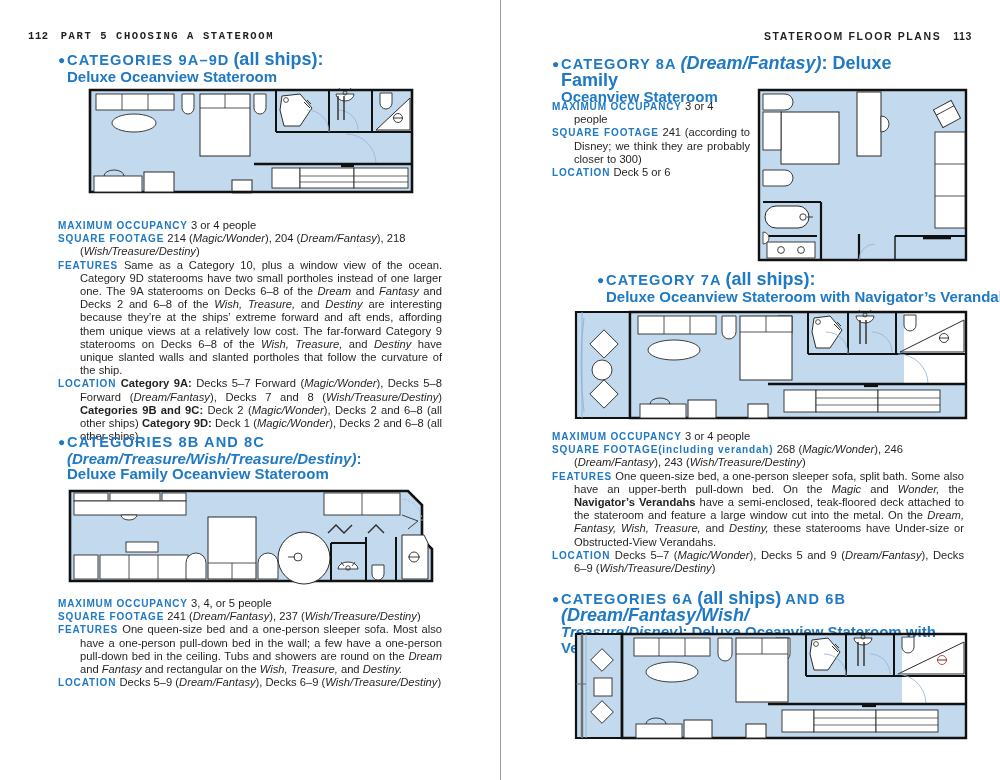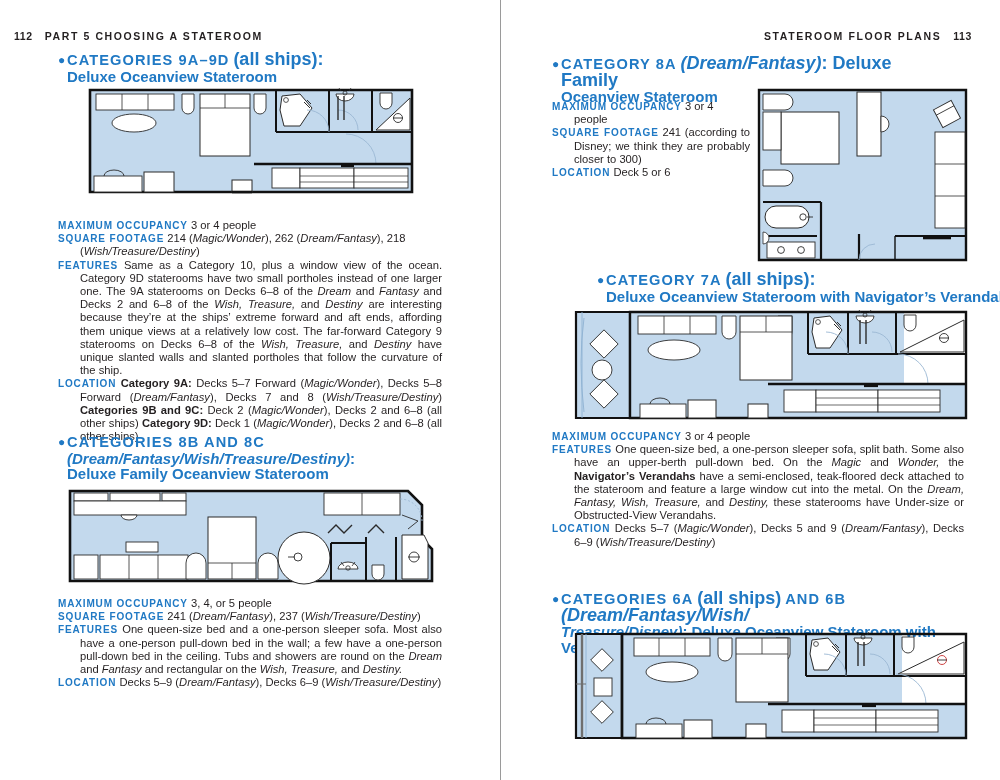--- a/index.html
+++ b/index.html
@@ -20,21 +20,21 @@
   .col-left{left:0;width:500px;}
   .col-right{left:500px;width:500px;}
 
   
   .runhead{
     position:absolute;top:30px;
     font-size:10.5px;font-weight:bold;letter-spacing:1.6px;
     color:#231f20;white-space:nowrap;
   }
   .runhead .folio{font-weight:bold;letter-spacing:0.6px;}
-  .runhead-left{left:14px;}
+  .runhead-left{left:28px;font-family:Liberation Mono, monospace;}
   .runhead-right{right:28px;}
   .rh-sep{display:inline-block;width:12px;}
 
   
   .section{position:absolute;}
   .heading{
     color:#2079c4;
     font-size:13.2px;
     line-height:15.5px;
     font-weight:bold;
@@ -169,36 +169,36 @@
       </svg>
     </div>
 
     <div class="section specs" style="left:58px;top:219px;width:384px;">
       <p class="spec nojust">
         <span class="lbl">MAXIMUM OCCUPANCY</span>
         <span>3 or 4 people</span>
       </p>
       <p class="spec nojust">
         <span class="lbl">SQUARE FOOTAGE</span>
-        <span>214 (</span><em>Magic/Wonder</em><span>), 262 (</span><em>Dream/Fantasy</em><span>), 218 (</span><em>Wish/Treasure/Destiny</em><span>)</span>
+        <span>214 (</span><em>Magic/Wonder</em><span>), 204 (</span><em>Dream/Fantasy</em><span>), 218 (</span><em>Wish/Treasure/Destiny</em><span>)</span>
       </p>
       <p class="spec">
         <span class="lbl">FEATURES</span>
         <span>Same as a Category 10, plus a window view of the ocean. Category 9D staterooms have two small portholes instead of one larger one. The 9A staterooms on Decks 6–8 of the <em>Dream</em> and <em>Fantasy</em> and Decks 2 and 6–8 of the <em>Wish, Treasure,</em> and <em>Destiny</em> are interesting because they’re at the ships’ extreme forward and aft ends, affording them unique views at a relatively low cost. The far-forward Category 9 staterooms on Decks 6–8 of the <em>Wish, Treasure,</em> and <em>Destiny</em> have unique slanted walls and slanted portholes that follow the curvature of the ship.</span>
       </p>
       <p class="spec">
         <span class="lbl">LOCATION</span>
         <span><b>Category 9A:</b> Decks 5–7 Forward (<em>Magic/Wonder</em>), Decks 5–8 Forward (<em>Dream/Fantasy</em>), Decks 7 and 8 (<em>Wish/Treasure/Destiny</em>) <b>Categories 9B and 9C:</b> Deck 2 (<em>Magic/Wonder</em>), Decks 2 and 6–8 (all other ships) <b>Category 9D:</b> Deck 1 (<em>Magic/Wonder</em>), Decks 2 and 6–8 (all other ships)</span>
       </p>
     </div>
 
     <div class="section" style="left:58px;top:435px;width:388px;">
       <div class="heading hd-indent">
         <span class="bullet">●</span><span class="big">CATEGORIES 8B AND 8C</span>
-        <span class="line2"><em class="ital">(Dream/Fantasy/Wish/Treasure/Destiny)</em><span>:</span></span>
+        <span class="line2"><em class="ital">(Dream/Treasure/Wish/Treasure/Destiny)</em><span>:</span></span>
         <span class="line2">Deluxe Family Oceanview Stateroom</span>
       </div>
     </div>
 
     <div class="plan" style="left:66px;top:487px;">
       <svg width="370" height="98" viewBox="0 0 370 98">
         <g>
           <path d="M4,4 H342 L356,18 V52 L366,62 V94 H4 Z" fill="#c3d9ed"></path>
           <path d="M4,4 H342 L356,18 V52 L366,62 V94 H4 Z" fill="none" stroke="#111" stroke-width="2.6"></path>
 
@@ -423,20 +423,24 @@
           <line x1="244" y1="97" x2="368" y2="97" stroke="#2b2b2b" stroke-width="0.7"></line>
           <line x1="292" y1="78" x2="306" y2="78" stroke="#111" stroke-width="2.2"></line>
         </g>
       </svg>
     </div>
 
     <div class="section specs" style="left:52px;top:430px;width:412px;">
       <p class="spec nojust">
         <span class="lbl">MAXIMUM OCCUPANCY</span>
         <span>3 or 4 people</span>
+      </p>
+      <p class="spec nojust">
+        <span class="lbl">SQUARE FOOTAGE</span><span class="lbl sub">(including verandah)</span>
+        <span>268 (</span><em>Magic/Wonder</em><span>), 246 (</span><em>Dream/Fantasy</em><span>), 243 (</span><em>Wish/Treasure/Destiny</em><span>)</span>
       </p>
       <p class="spec">
         <span class="lbl">FEATURES</span>
         <span>One queen-size bed, a one-person sleeper sofa, split bath. Some also have an upper-berth pull-down bed. On the <em>Magic</em> and <em>Wonder,</em> the <b>Navigator’s Verandahs</b> have a semi-enclosed, teak-floored deck attached to the stateroom and feature a large window cut into the metal. On the <em>Dream, Fantasy, Wish, Treasure,</em> and <em>Destiny,</em> these staterooms have Under-size or Obstructed-View Verandahs.</span>
       </p>
       <p class="spec">
         <span class="lbl">LOCATION</span>
         <span>Decks 5–7 (<em>Magic/Wonder</em>), Decks 5 and 9 (<em>Dream/Fantasy</em>), Decks 6–9 (<em>Wish/Treasure/Destiny</em>)</span>
       </p>
     </div>

